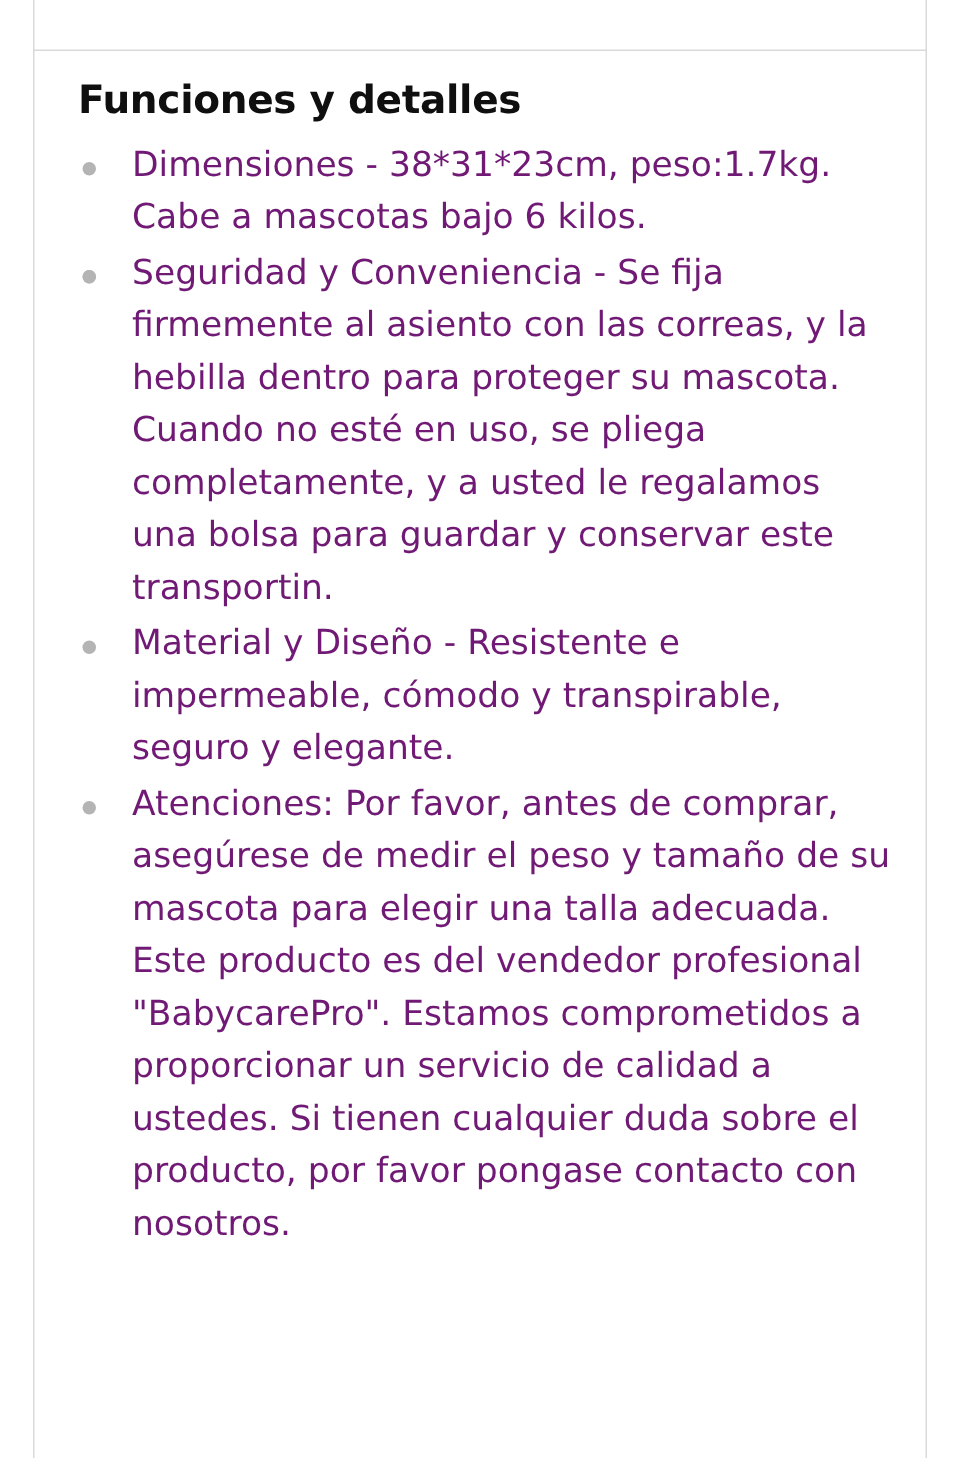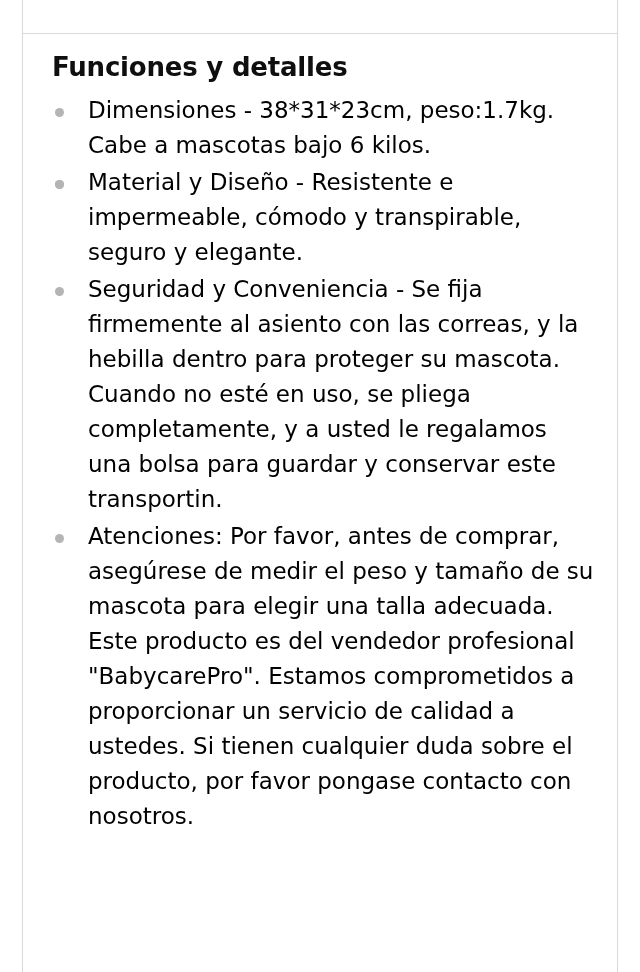--- a/index.html
+++ b/index.html
@@ -64,21 +64,21 @@
     list-style: none;
     margin: 0;
     padding: 0;
   }
   ul.feature-list li {
     position: relative;
     padding-left: 36px;
     margin: 0 0 2px 0;
     font-size: 23px;
     line-height: 35px;
-    color: #000000;
+    color: #701a75;
   }
   ul.feature-list li .bullet {
     position: absolute;
     left: 3px;
     top: 15px;
     width: 9px;
     height: 9px;
     border-radius: 50%;
     background: #b4b4b4;
   }
@@ -98,25 +98,25 @@
     <ul class="feature-list">
       <li>
         <span class="bullet"></span>
         <span>Dimensiones - 38*31*23cm, peso:1.7kg. Cabe a mascotas bajo 6 kilos.</span>
       </li>
       <li>
         <span class="bullet"></span>
       </li>
       <li>
         <span class="bullet"></span>
-        <span>Material y Diseño - Resistente e impermeable, cómodo y transpirable, seguro y elegante.</span>
+        <span>Seguridad y Conveniencia - Se fija firmemente al asiento con las correas, y la hebilla dentro para proteger su mascota. Cuando no esté en uso, se pliega completamente, y a usted le regalamos una bolsa para guardar y conservar este transportin.</span>
       </li>
       <li>
         <span class="bullet"></span>
-        <span>Seguridad y Conveniencia - Se fija firmemente al asiento con las correas, y la hebilla dentro para proteger su mascota. Cuando no esté en uso, se pliega completamente, y a usted le regalamos una bolsa para guardar y conservar este transportin.</span>
+        <span>Material y Diseño - Resistente e impermeable, cómodo y transpirable, seguro y elegante.</span>
       </li>
       <li>
         <span class="bullet"></span>
         <span>Atenciones: Por favor, antes de comprar, asegúrese de medir el peso y tamaño de su mascota para elegir una talla adecuada. Este producto es del vendedor profesional "BabycarePro". Estamos comprometidos a proporcionar un servicio de calidad a ustedes. Si tienen cualquier duda sobre el producto, por favor pongase contacto con nosotros.</span>
       </li>
     </ul>
   </div>
 
 </div>
 

